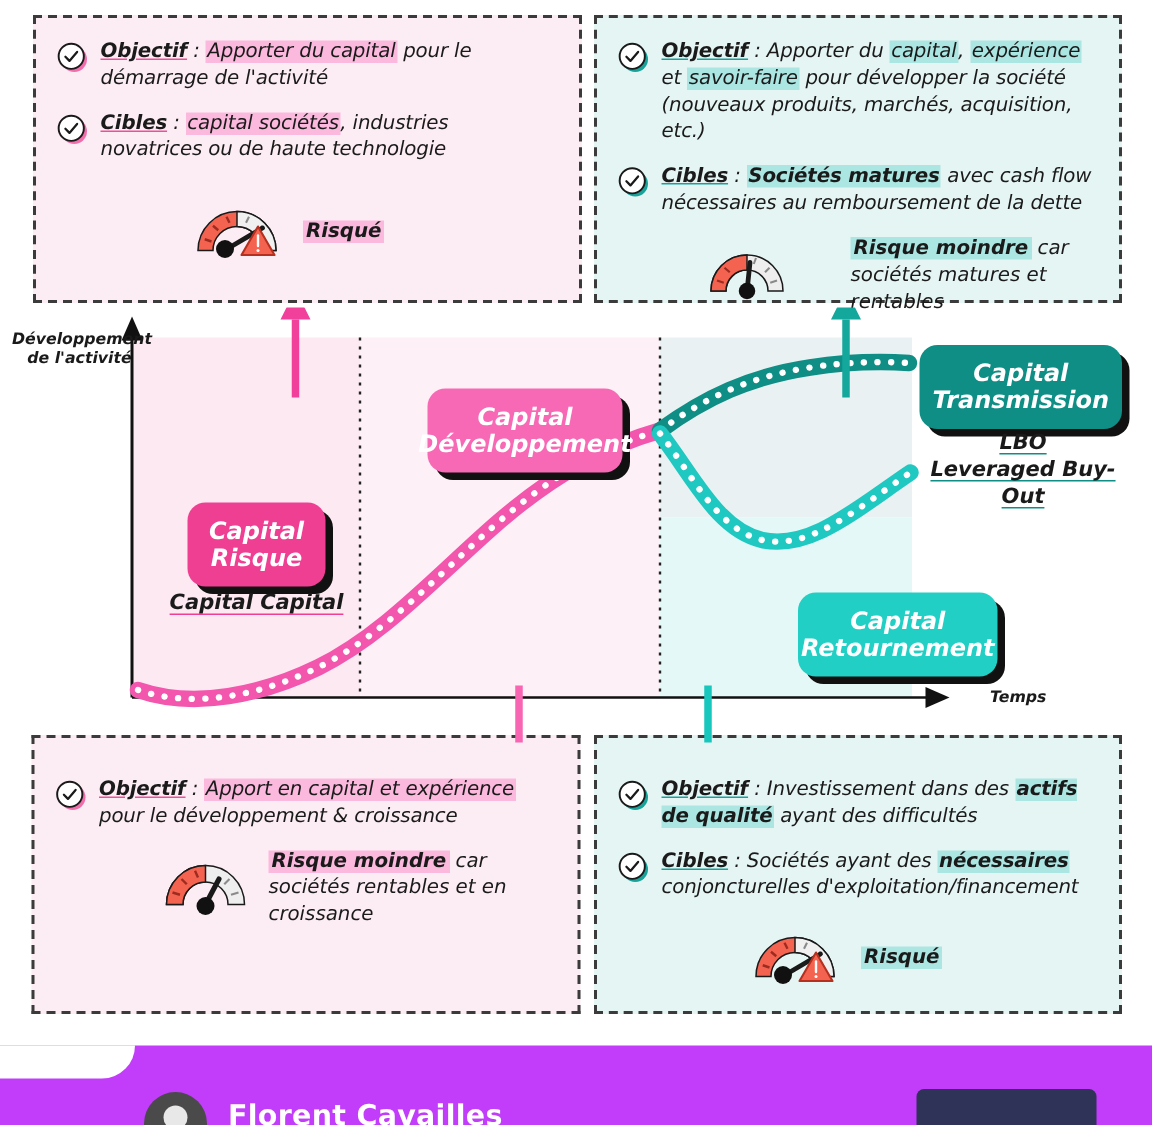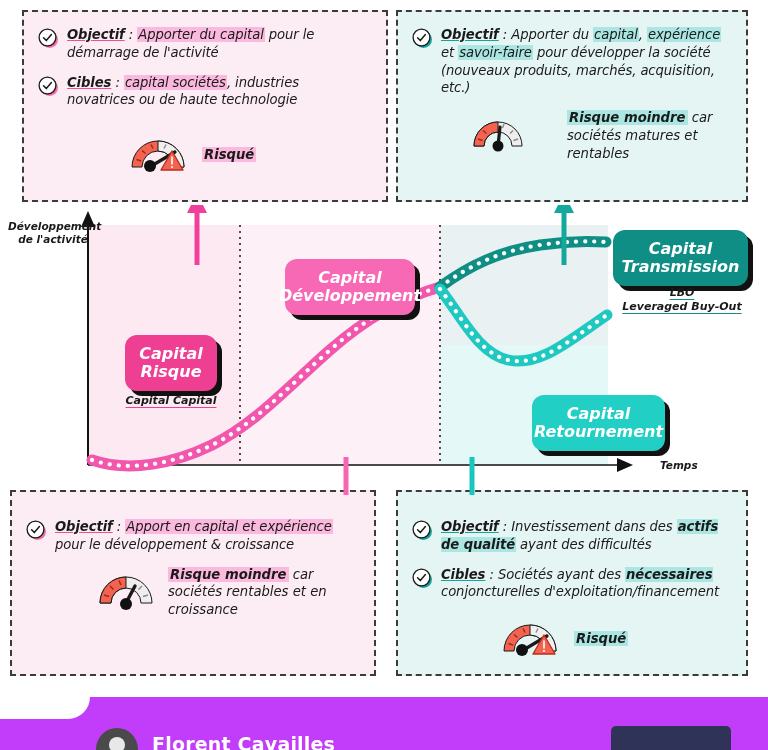--- a/index.html
+++ b/index.html
@@ -16,21 +16,21 @@
   
   .info-box {
     position:absolute;
     border:2px dashed #3b3b3b;
     padding:14px 16px 10px 14px;
   }
   .info-box.pink { background:#fcecf3; }
   .info-box.cyan { background:#e5f5f4; }
   #box-tl { left:22px;  top:10px;  width:366px; height:192px; }
   #box-tr { left:396px; top:10px;  width:352px; height:192px; }
-  #box-bl { left:10px;  top:490px; width:366px; height:186px; }
+  #box-bl { left:21px;  top:490px; width:366px; height:186px; }
   #box-br { left:396px; top:490px; width:352px; height:186px; }
 
   .bullet { display:flex; align-items:flex-start; margin-bottom:12px; }
   .bullet .chk { flex:0 0 auto; margin-right:10px; margin-top:2px; position:relative; width:19px; height:19px; }
   .chk .shadow { position:absolute; left:3px; top:3px; width:17px; height:17px; border-radius:50%; }
   .pinkshade { background:#f06fab; }
   .cyanshade { background:#18a39a; }
   .chk svg { position:absolute; left:0; top:0; }
   .btext {
     font-family:"DejaVu Sans", sans-serif;
@@ -76,21 +76,21 @@
   }
   #pill-risque      { left:125px; top:335px; width:92px;  height:56px; background:#ef3f93; }
   #pill-dev         { left:285px; top:259px; width:130px; height:56px; background:#f768b5; }
   #pill-trans       { left:613px; top:230px; width:135px; height:56px; background:#0f8e85; }
   #pill-retour      { left:532px; top:395px; width:133px; height:56px; background:#22cfc5; }
 
   .subcap {
     position:absolute;
     font-family:"DejaVu Sans", sans-serif;
     font-style:italic; font-weight:bold;
-    font-size:11px; color:#1a1a1a; text-align:center;
+    font-size:14px; color:#1a1a1a; text-align:center;
     text-decoration:underline; text-underline-offset:3px;
   }
   #sub-vc  { left:110px; top:394px; width:122px; text-decoration-color:#ef3f93; }
   #sub-lbo { left:607px; top:286px; width:150px; text-decoration-color:#0f8e85; line-height:1.3; }
 
   .axis-label {
     position:absolute;
     font-family:"DejaVu Sans", sans-serif;
     font-style:italic; font-weight:bold; font-size:10.5px;
     color:#1a1a1a; text-align:center; line-height:1.25;
@@ -176,20 +176,30 @@
   <div class="info-box cyan" id="box-tr">
     <div class="bullet">
       <span class="chk">
         <span class="shadow cyanshade"></span>
         <svg width="19" height="19" viewBox="0 0 19 19">
             <circle cx="9.5" cy="9.5" r="8.4" fill="#fff" stroke="#1a1a1a" stroke-width="1.3"></circle>
             <path d="M5.6 9.8 L8.3 12.6 L13.4 6.6" fill="none" stroke="#1a1a1a" stroke-width="1.5" stroke-linecap="round" stroke-linejoin="round"></path>
           </svg>
       </span>
       <span class="btext"><span class="lbl c">Objectif</span><span> : Apporter du </span><span class="hl-c-n">capital</span><span>, </span><span class="hl-c-n">expérience</span><span> et </span><span class="hl-c-n">savoir-faire</span><span> pour développer la société (nouveaux produits, marchés, acquisition, etc.)</span></span>
+    </div>
+    <div class="bullet">
+      <span class="chk">
+        <span class="shadow cyanshade"></span>
+        <svg width="19" height="19" viewBox="0 0 19 19">
+            <circle cx="9.5" cy="9.5" r="8.4" fill="#fff" stroke="#1a1a1a" stroke-width="1.3"></circle>
+            <path d="M5.6 9.8 L8.3 12.6 L13.4 6.6" fill="none" stroke="#1a1a1a" stroke-width="1.5" stroke-linecap="round" stroke-linejoin="round"></path>
+          </svg>
+      </span>
+      <span class="btext"><span class="lbl c">Cibles</span><span> : </span><span class="hl-c">Sociétés matures</span><span> avec cash flow nécessaires au remboursement de la dette</span></span>
     </div>
     <div class="gauge-row" style="margin-top:6px; margin-left:58px;gap:29px;">
       <span>
         <svg width="56" height="38" viewBox="0 0 56 38">
           <path d="M4 31 A24 24 0 0 1 52 31 L42 31 A14 14 0 0 0 14 31 Z" fill="#eeeeee" stroke="#1a1a1a" stroke-width="1"></path>
           <path d="M4 31 A24 24 0 0 1 28 7 L28 17 A14 14 0 0 0 14 31 Z" fill="#f4634f" stroke="#1a1a1a" stroke-width="1"></path>
           <g stroke="#9c2b20" stroke-width="1.5">
             <line x1="8" y1="24" x2="12.5" y2="25.5"></line>
             <line x1="13" y1="15.5" x2="16.5" y2="18.5"></line>
           </g>

